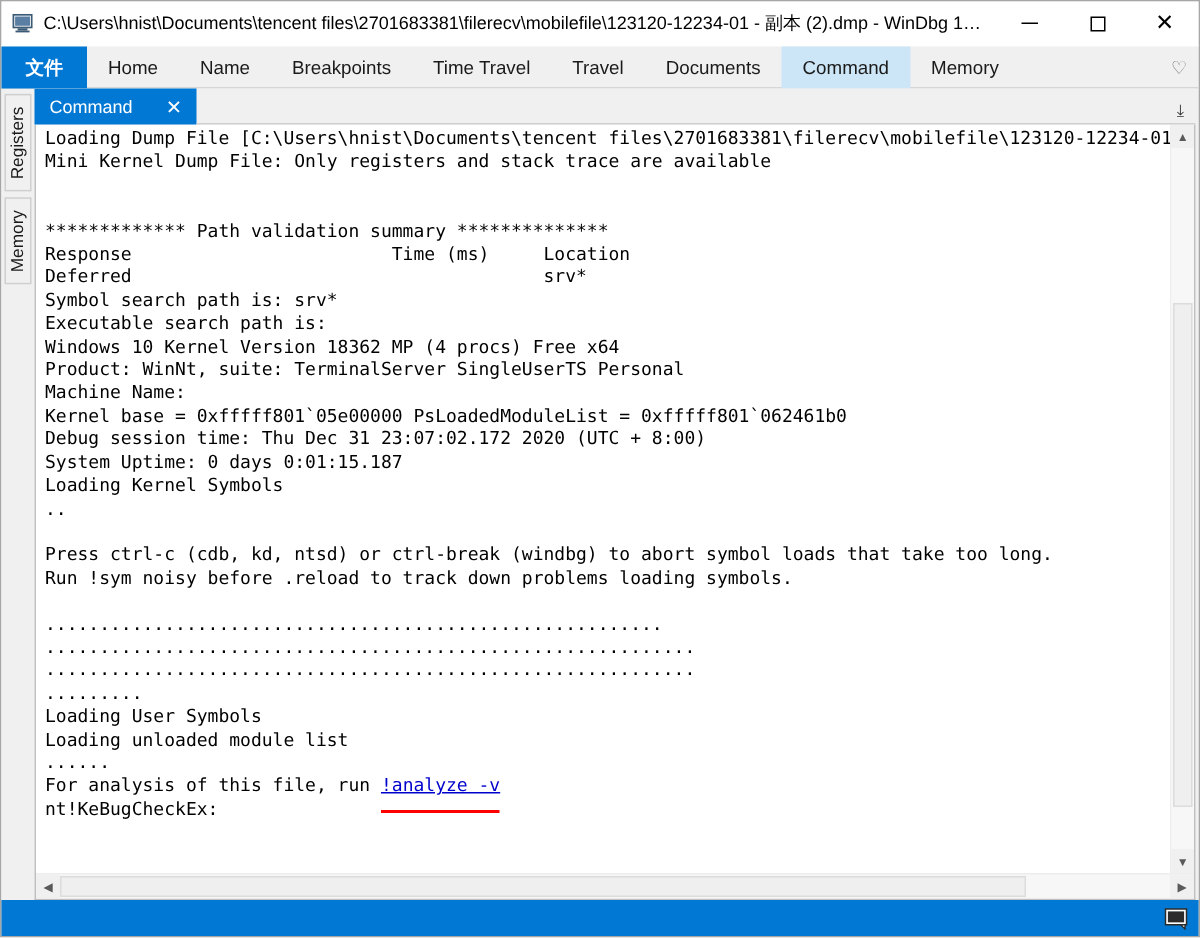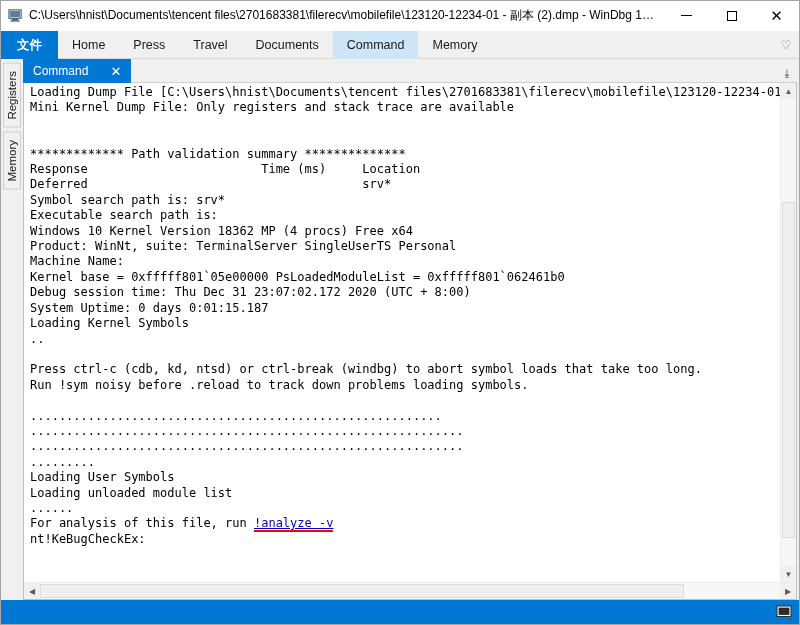--- a/index.html
+++ b/index.html
@@ -185,21 +185,21 @@
     font-size: 12px;
     line-height: 15.4px;
     color: #000000;
     white-space: pre;
   }
   .console-out .line { white-space: pre; }
   .cmdlink {
     color: #0000cc;
     text-decoration: underline;
     border-bottom: 2px solid #ff0000;
-    padding-bottom: 0px;
+    padding-bottom: 10px;
   }
 
   
   .vscroll {
     width: 16px;
     flex: 0 0 16px;
     background: #f7f7f7;
     border-left: 1px solid #ededed;
     display: flex;
     flex-direction: column;
@@ -312,21 +312,23 @@
         </div>
       <div class="win-btn close">
           <span class="glyph-close">✕</span>
         </div>
     </div>
   </div>
 
   <div class="ribbon">
     <div class="rtab file">文件</div>
     <div class="rtab">Home</div>
-    <div class="rtab">Press</div>
+    <div class="rtab">Name</div>
+    <div class="rtab">Breakpoints</div>
+    <div class="rtab">Time Travel</div>
     <div class="rtab">Travel</div>
     <div class="rtab">Documents</div>
     <div class="rtab active">Command</div>
     <div class="rtab">Memory</div>
     <div class="ribbon-spacer"></div>
     <div class="ribbon-expand">♡</div>
   </div>
 
   <div class="body-area">
 

